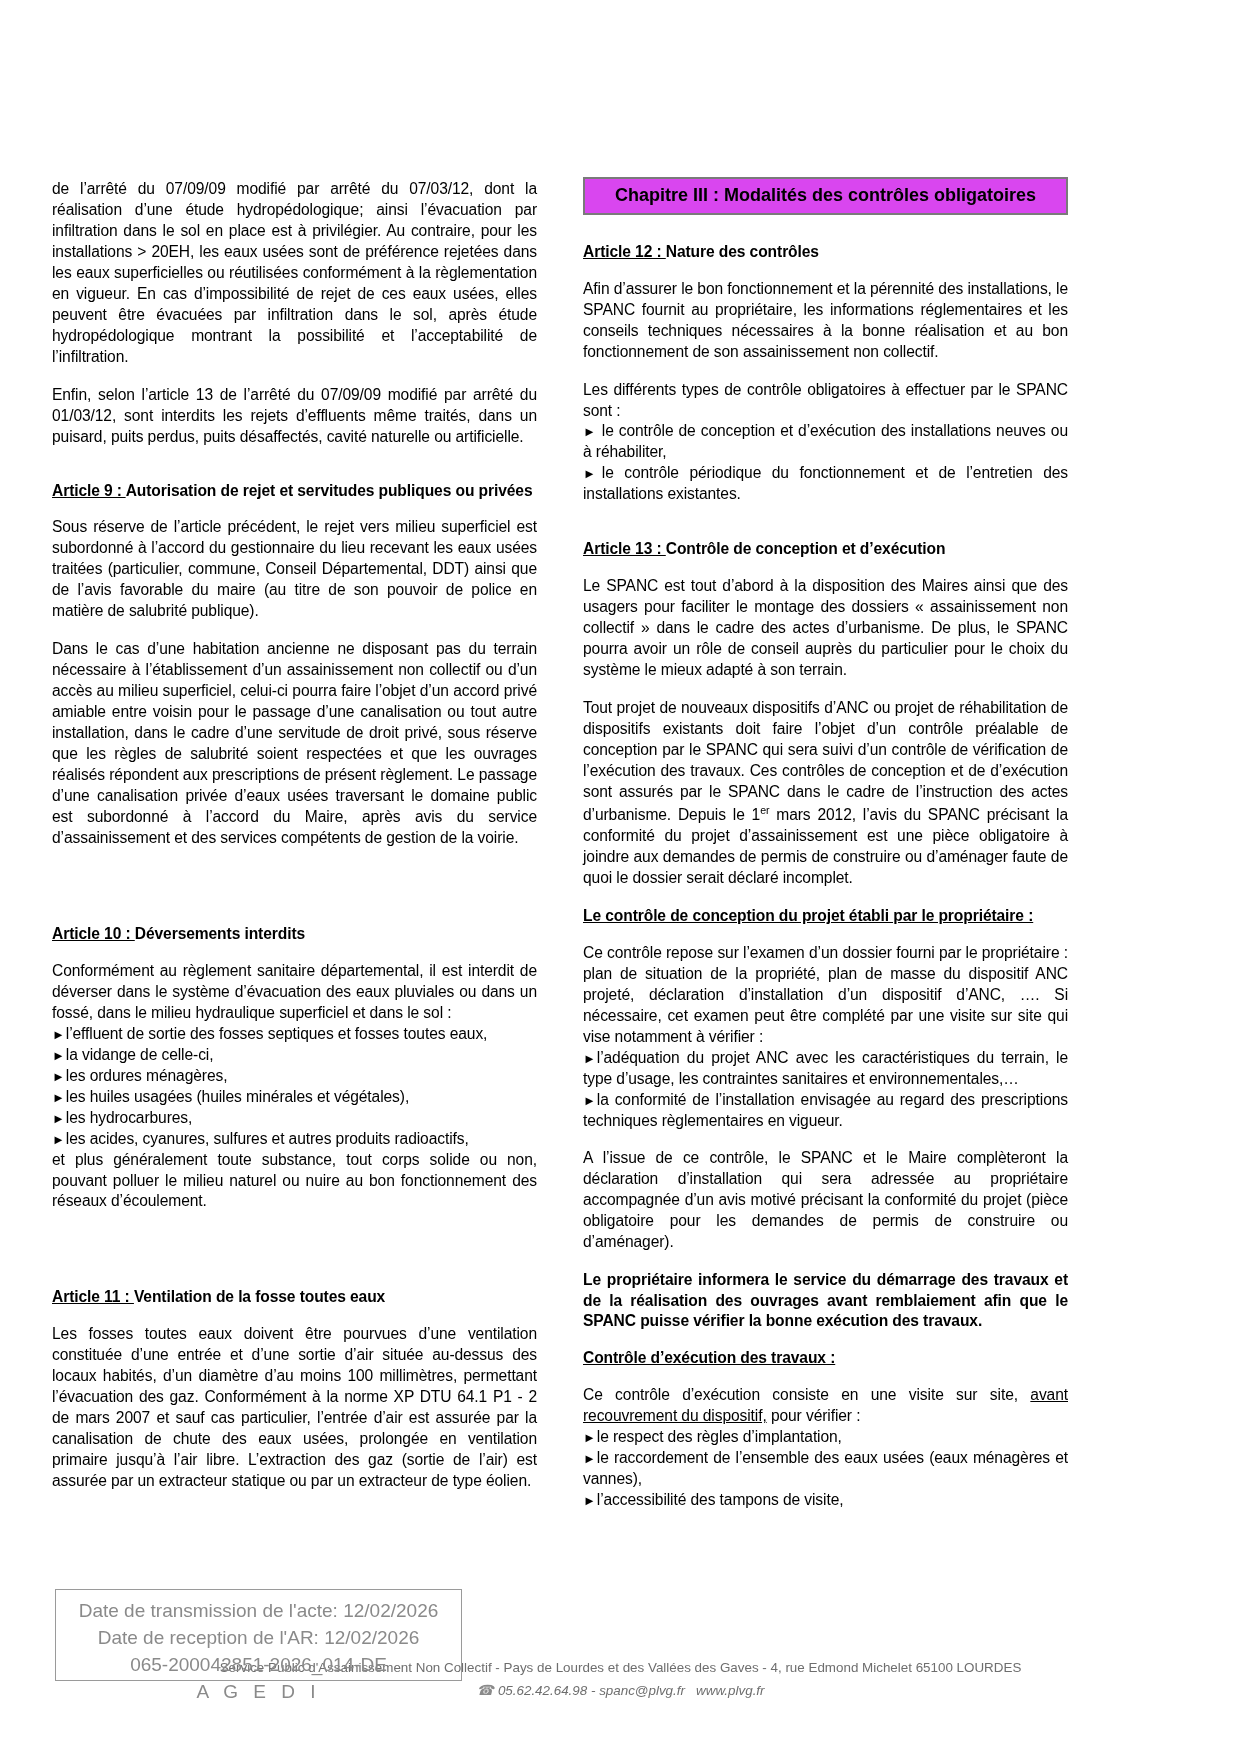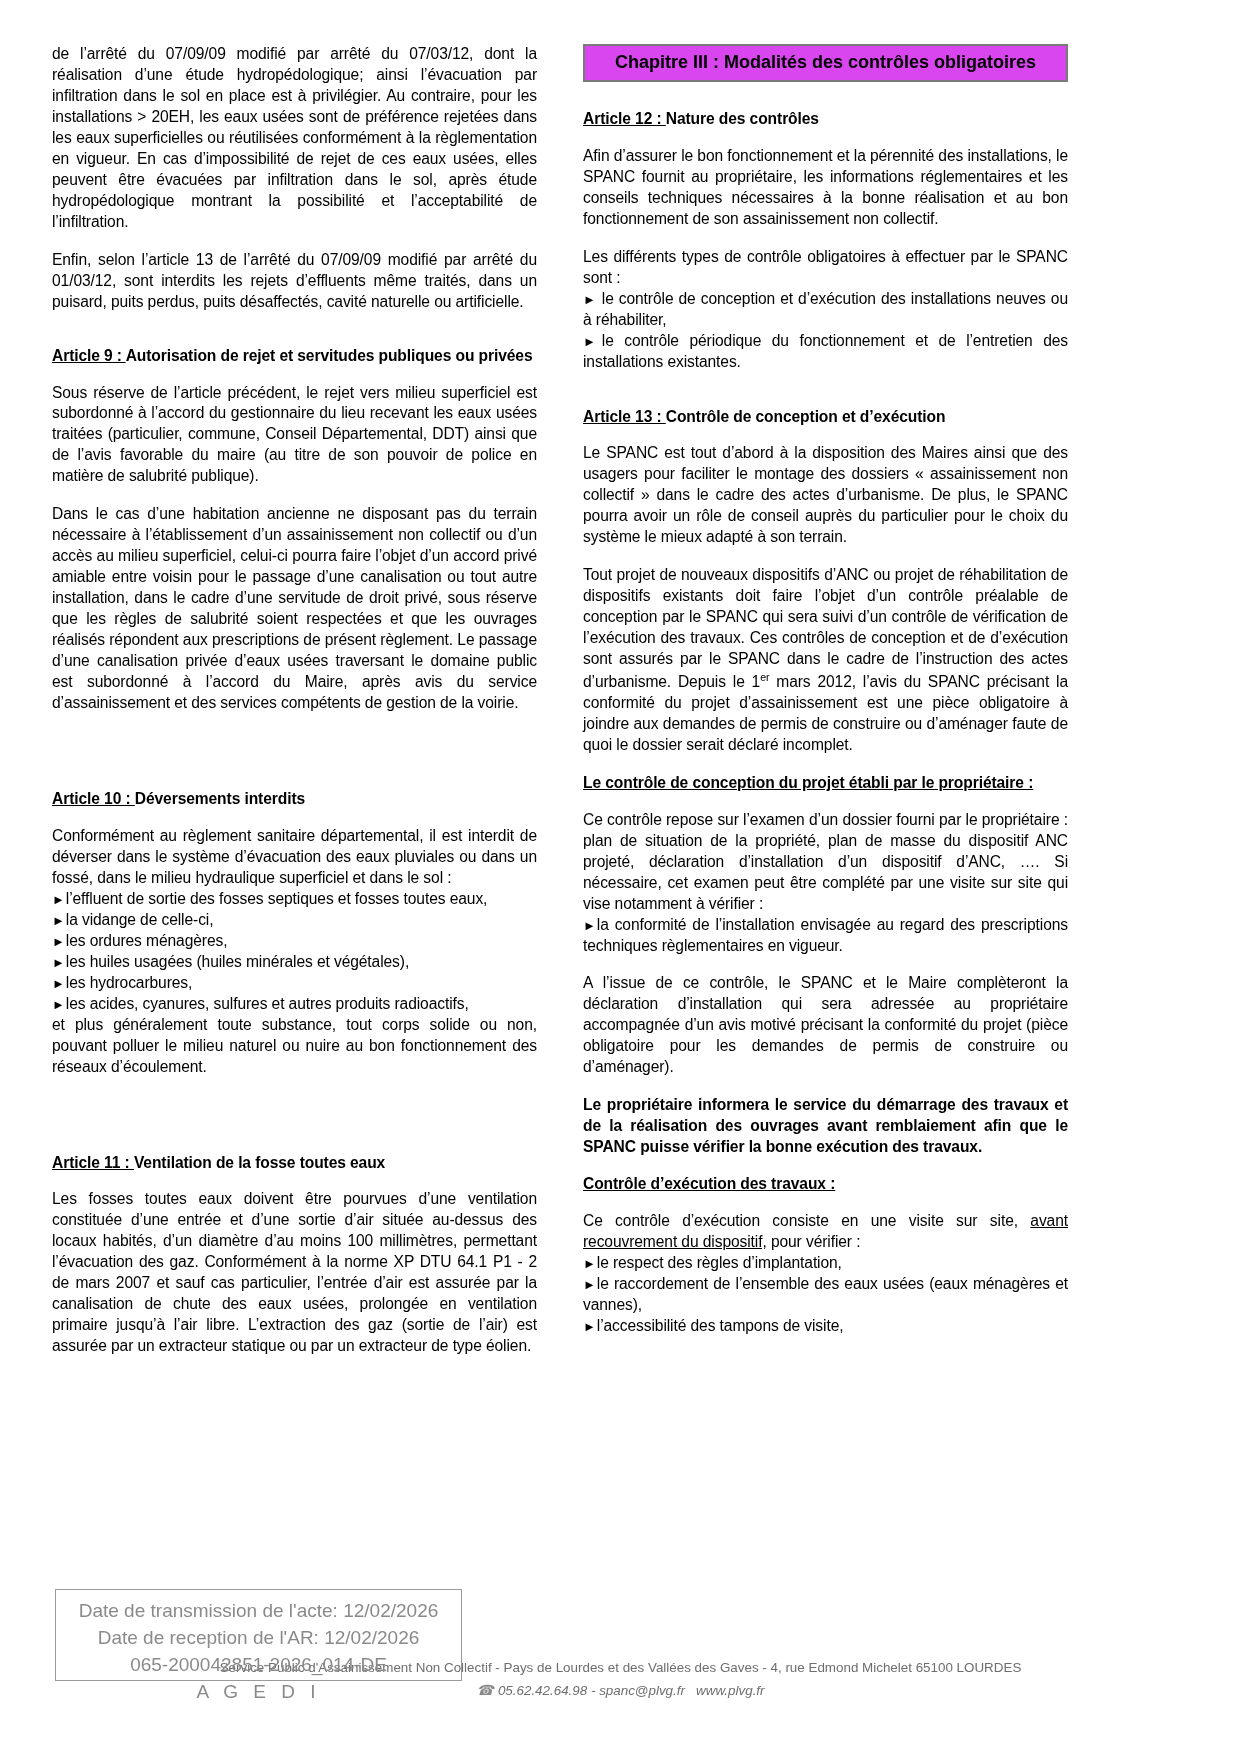--- a/index.html
+++ b/index.html
@@ -22,21 +22,21 @@
     box-sizing: border-box;
   }
   .columns {
     position: absolute;
     top: 44px;
     left: 52px;
     width: 1140px;
     height: 1600px;
     display: flex;
     gap: 46px;
-    align-items: flex-start;
+    align-items: center;
   }
   .col {
     width: 485px;
     flex: 0 0 485px;
   }
   p, .line, .bullet, .heading, .subheading {
     margin: 0;
     font-size: 15.6px;
     line-height: 1.345;
     letter-spacing: -0.1px;
@@ -211,20 +211,21 @@
         <span class="art">Article 13 : </span><span>Contrôle de conception et d’exécution</span>
       </div>
 
       <p class="para">Le SPANC est tout d’abord à la disposition des Maires ainsi que des usagers pour faciliter le montage des dossiers « assainissement non collectif » dans le cadre des actes d’urbanisme. De plus, le SPANC pourra avoir un rôle de conseil auprès du particulier pour le choix du système le mieux adapté à son terrain.</p>
 
       <p class="para"><span>Tout projet de nouveaux dispositifs d’ANC ou projet de réhabilitation de dispositifs existants doit faire l’objet d’un contrôle préalable de conception par le SPANC qui sera suivi d’un contrôle de vérification de l’exécution des travaux. Ces contrôles de conception et de d’exécution sont assurés par le SPANC dans le cadre de l’instruction des actes d’urbanisme. Depuis le 1</span><sup>er</sup><span> mars 2012, l’avis du SPANC précisant la conformité du projet d’assainissement est une pièce obligatoire à joindre aux demandes de permis de construire ou d’aménager faute de quoi le dossier serait déclaré incomplet.</span></p>
 
       <div class="subheading">Le contrôle de conception du projet établi par le propriétaire :</div>
 
       <p class="para tight">Ce contrôle repose sur l’examen d’un dossier fourni par le propriétaire : plan de situation de la propriété, plan de masse du dispositif ANC projeté, déclaration d’installation d’un dispositif d’ANC, …. Si nécessaire, cet examen peut être complété par une visite sur site qui vise notamment à vérifier :</p>
+      <p class="bullet tri">l’adéquation du projet ANC avec les caractéristiques du terrain, le type d’usage, les contraintes sanitaires et environnementales,…</p>
       <p class="bullet tri">la conformité de l’installation envisagée au regard des prescriptions techniques règlementaires en vigueur.</p>
 
       <div class="gap-sm"></div>
 
       <p class="para">A l’issue de ce contrôle, le SPANC et le Maire complèteront la déclaration d’installation qui sera adressée au propriétaire accompagnée d’un avis motivé précisant la conformité du projet (pièce obligatoire pour les demandes de permis de construire ou d’aménager).</p>
 
       <p class="bold-para">Le propriétaire informera le service du démarrage des travaux et de la réalisation des ouvrages avant remblaiement afin que le SPANC puisse vérifier la bonne exécution des travaux.</p>
 
       <div class="subheading left">Contrôle d’exécution des travaux :</div>
 

